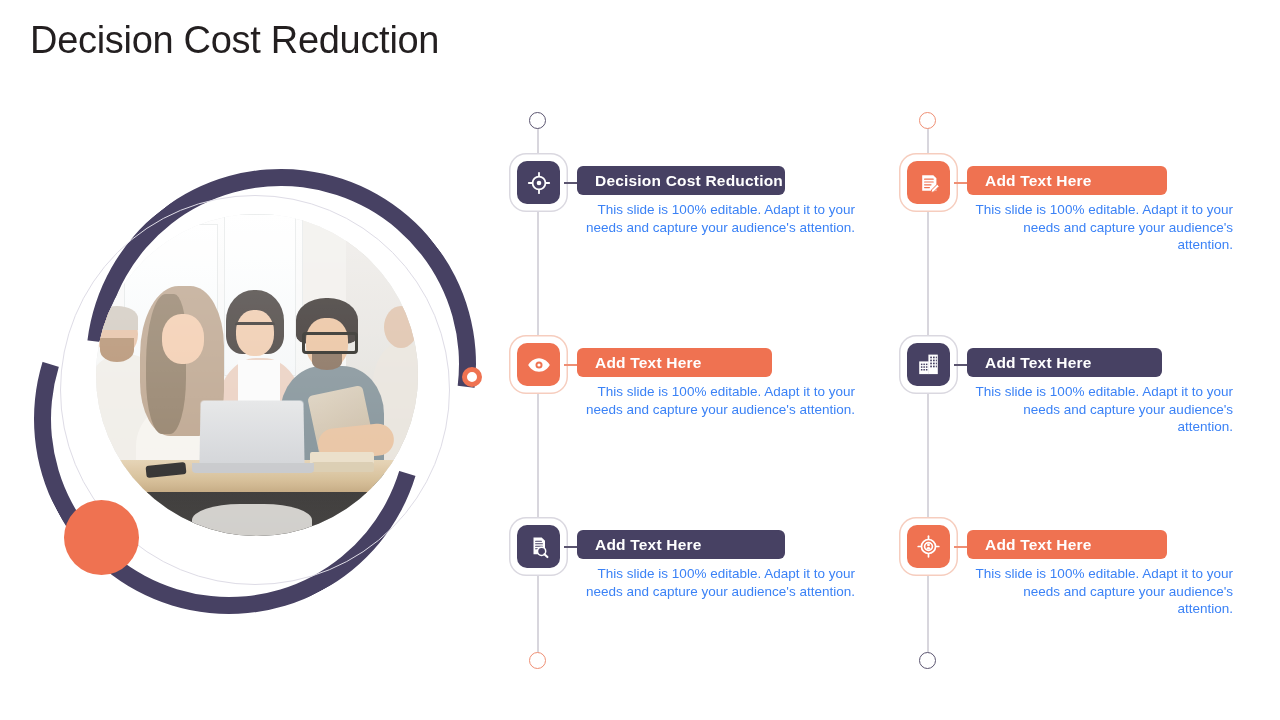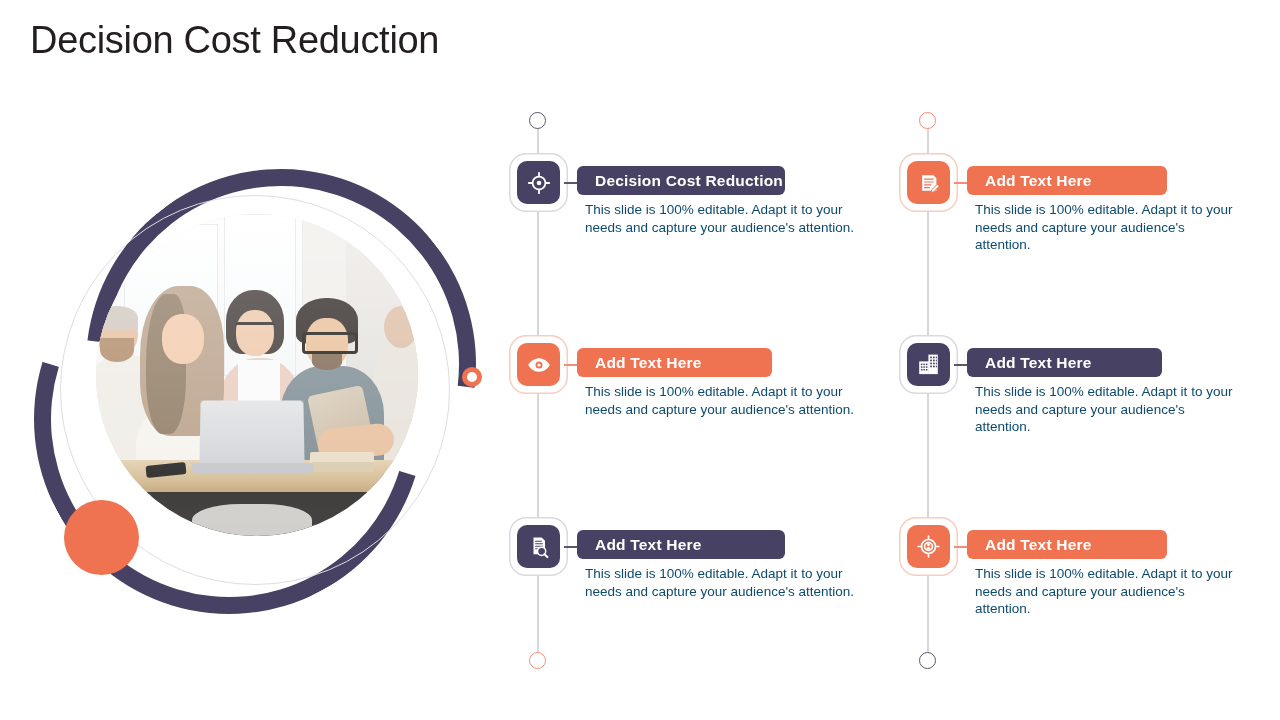--- a/index.html
+++ b/index.html
@@ -327,21 +327,22 @@
   .pill.w-b { width: 195px; }
   .pill.w-c { width: 208px; }
 
   .desc {
     position: absolute;
     left: 80px;
     top: 44px;
     width: 260px;
     font-size: 13.5px;
     line-height: 17.6px;
-    color: #0c4a6e;
+    color: #3b82f6;
+    text-align: right;
   }
   .desc.wide { width: 270px; }
 
   
   .col-2 .pill.w-a { width: 200px; }
   .col-2 .pill.w-b { width: 195px; }
   .col-2 .pill.w-c { width: 200px; }
   .col-2 .desc { width: 258px; }
 </style>
 </head>

